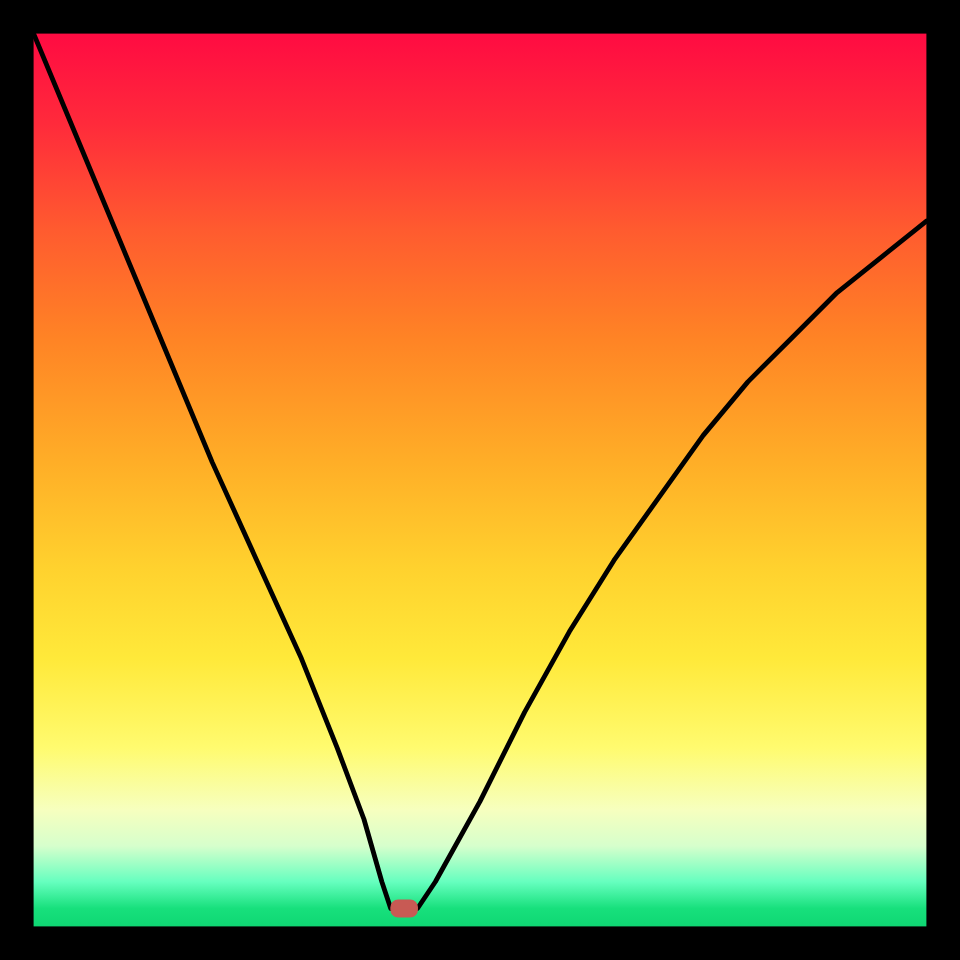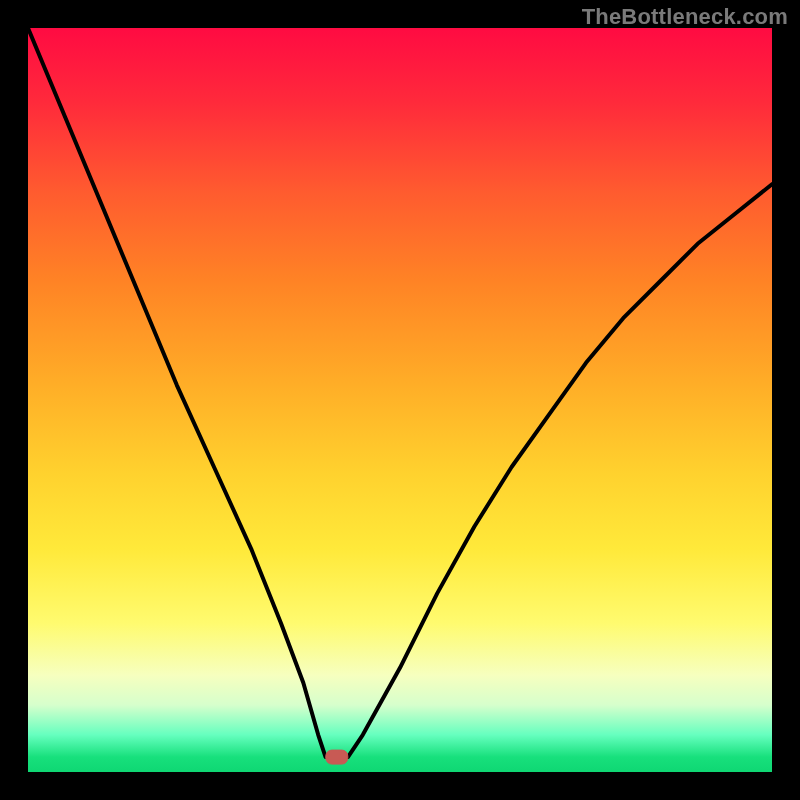--- a/index.html
+++ b/index.html
@@ -68,21 +68,20 @@
   }
   .marker {
     fill: #c85a54;
     stroke: #c85a54;
   }
 </style>
 </head>
 <body>
 
 <div class="frame">
-  <div class="watermark">TheBottleneck.com</div>
 
   <div class="plot-area">
     <svg class="curve" viewBox="0 0 744 744">
       <path id="curve-path" class="curve-path" d="M0.0 0.0 L37.2 89.3 L74.4 178.6 L111.6 267.8 L148.8 357.1 L186.0 439.0 L223.2 520.8 L253.0 595.2 L275.3 654.7 L290.2 706.8 L297.6 729.1 L305.0 729.1 L319.9 729.1 L334.8 706.8 L372.0 639.8 L409.2 565.4 L446.4 498.5 L483.6 439.0 L520.8 386.9 L558.0 334.8 L595.2 290.2 L632.4 253.0 L669.6 215.8 L706.8 186.0 L744.0 156.2"></path>
       <rect id="marker-rect" class="marker" rx="6" ry="6" width="22" height="14" x="297.8" y="722.1" fill="#c85a54" stroke="#c85a54"></rect>
     </svg>
   </div>
 </div>
 
 </body></html>

